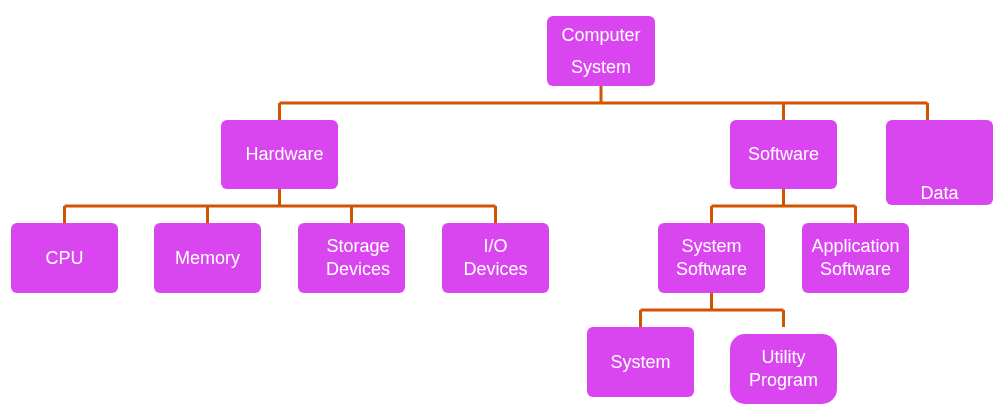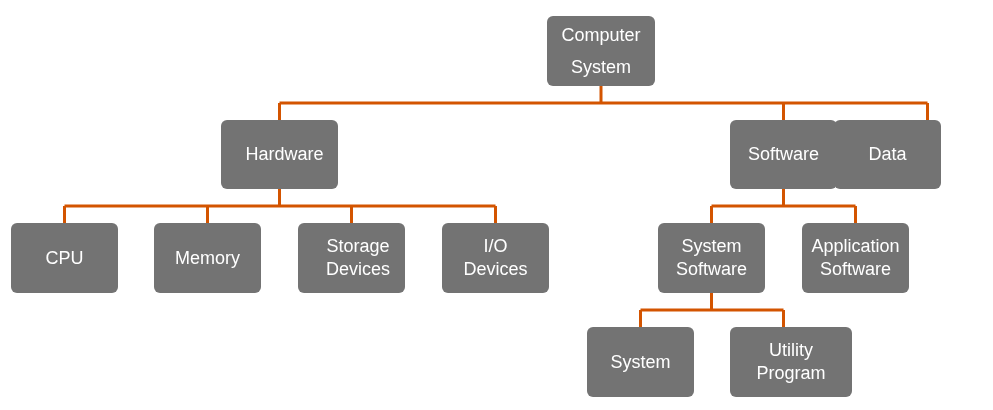--- a/index.html
+++ b/index.html
@@ -1,19 +1,19 @@
 <!DOCTYPE html>
 <html><head>
 <meta charset="utf-8">
 <style>
   html, body { margin: 0; padding: 0; background: #ffffff; }
   body { width: 993px; height: 410px; position: relative; overflow: hidden;
          font-family: "Liberation Sans", sans-serif; }
   #connectors { position: absolute; left: 0; top: 0; width: 993px; height: 410px; }
-  .node { position: absolute; background: #737373; border-radius: 6px;
+  .node { position: absolute; background: #d946ef; border-radius: 6px;
           color: #ffffff; display: flex; align-items: center; justify-content: center;
           text-align: center; font-size: 18px; line-height: 23px; box-sizing: border-box;
           padding: 0 4px; }
   .node span { display: block; }
   .node.tall { line-height: 32px; }
 </style>
 </head>
 <body>
 
 <svg id="connectors">
@@ -44,21 +44,21 @@
       <span>System</span>
     </div>
 </div>
 
 <div class="node" style="left:221px;top:120px;width:117px;height:69px;padding-left:14px;">
   <span>Hardware</span>
 </div>
 <div class="node" style="left:730px;top:120px;width:107px;height:69px;">
   <span>Software</span>
 </div>
-<div class="node" style="left:834px;top:120px;width:107px;height:69px;">
+<div class="node" style="left:886px;top:120px;width:107px;height:85px;align-items:flex-end;">
   <span>Data</span>
 </div>
 
 <div class="node" style="left:11px;top:223px;width:107px;height:70px;">
   <span>CPU</span>
 </div>
 <div class="node" style="left:154px;top:223px;width:107px;height:70px;">
   <span>Memory</span>
 </div>
 <div class="node" style="left:298px;top:223px;width:107px;height:70px;padding-left:17px;">
@@ -85,18 +85,18 @@
       <span>Application</span>
       <span>Software</span>
     </div>
 </div>
 
 <div class="node" style="left:587px;top:327px;width:107px;height:70px;">
   <div>
       <span>System</span>
     </div>
 </div>
-<div class="node" style="left:730px;top:327px;width:122px;height:70px;">
+<div class="node" style="left:730px;top:334px;width:107px;height:70px;border-radius:15px;">
   <div>
       <span>Utility</span>
       <span>Program</span>
     </div>
 </div>
 
 </body></html>

